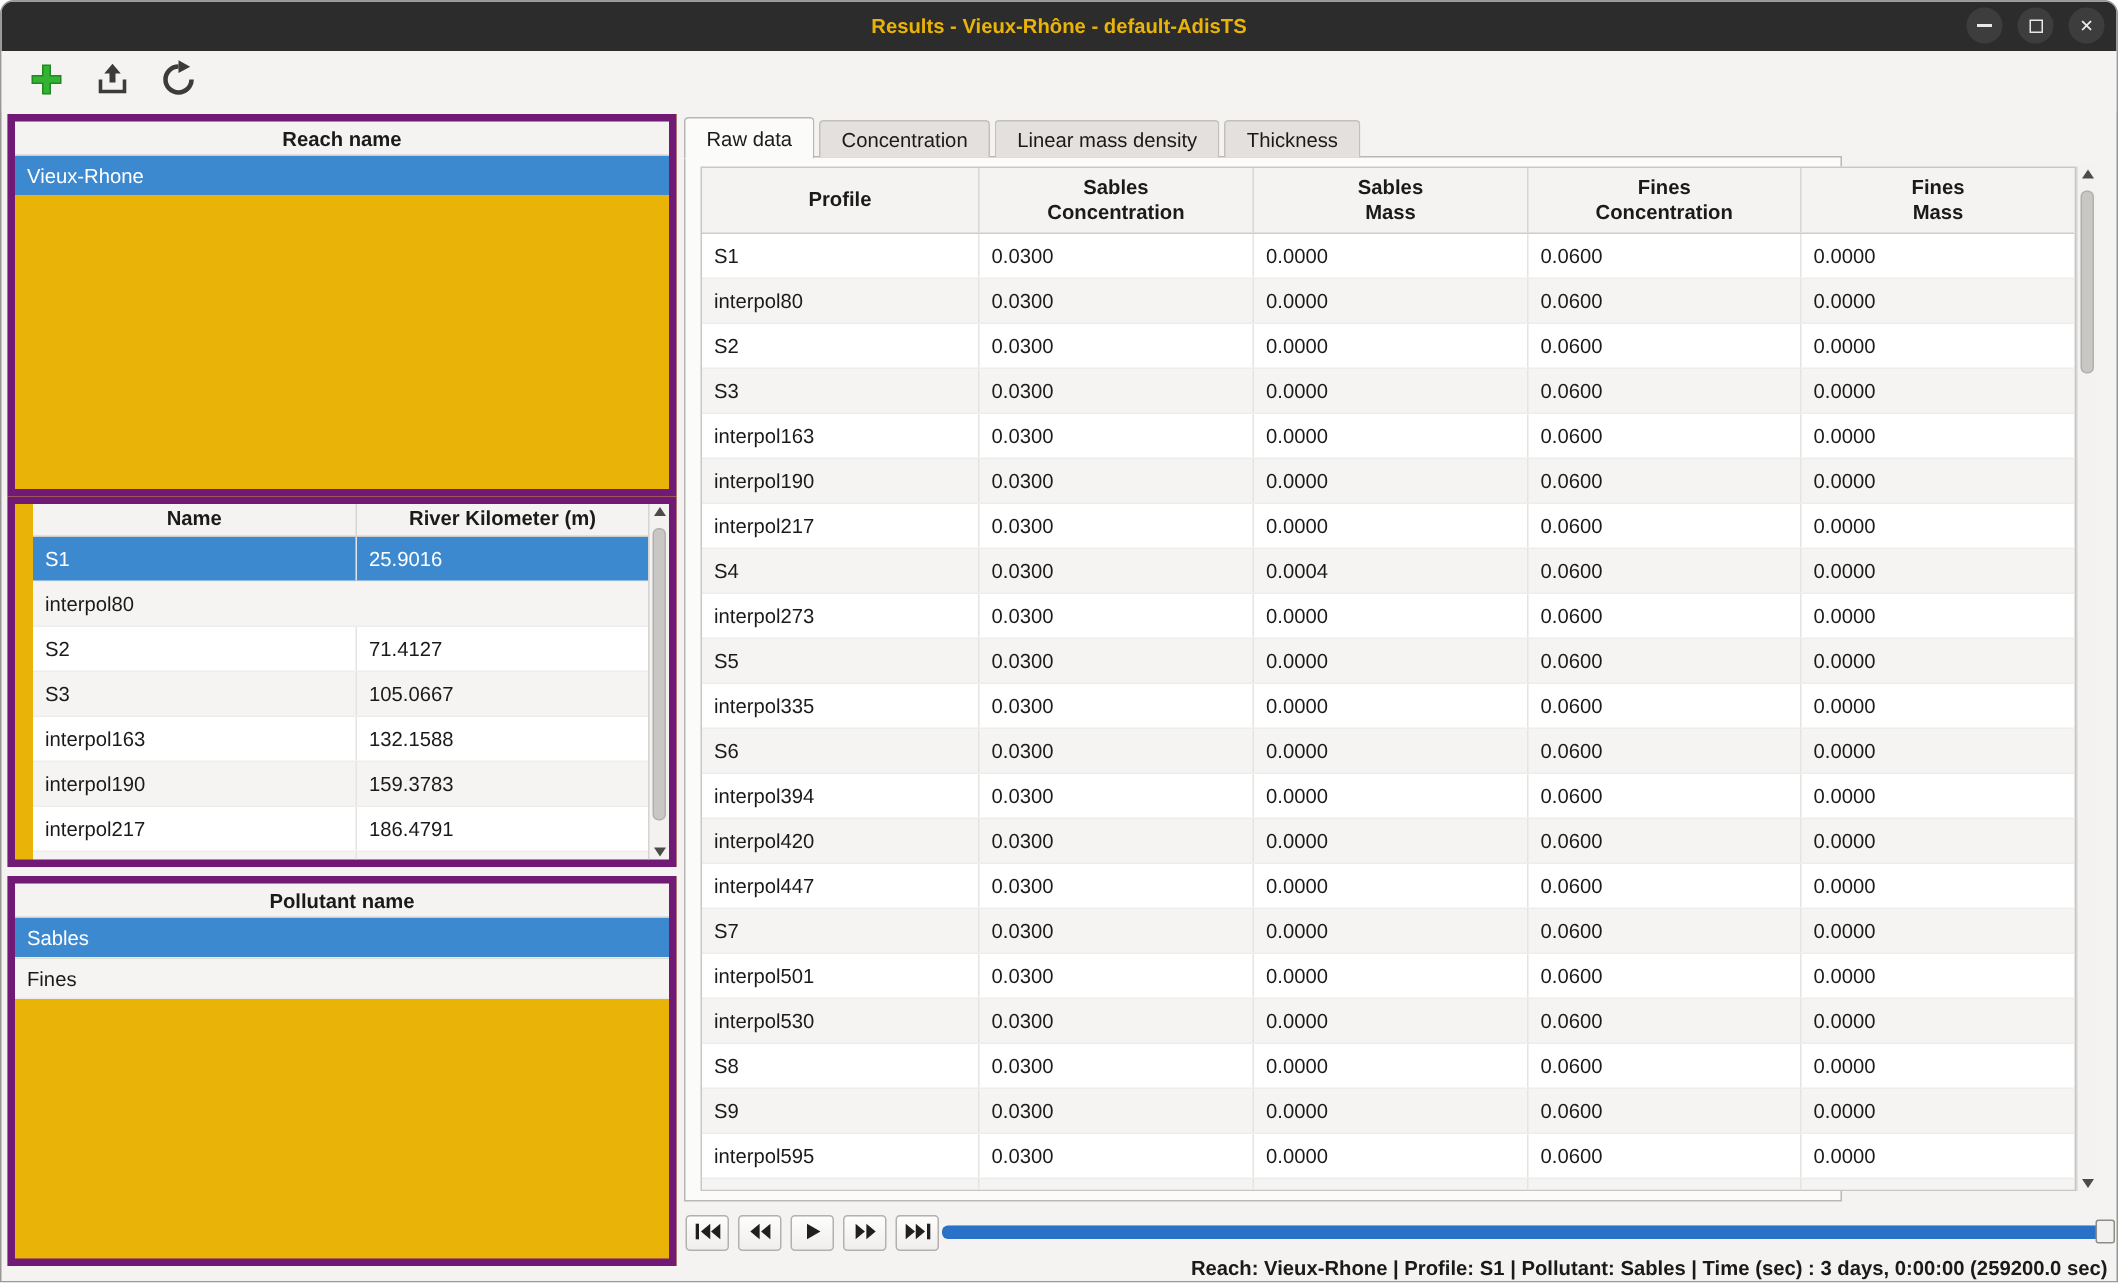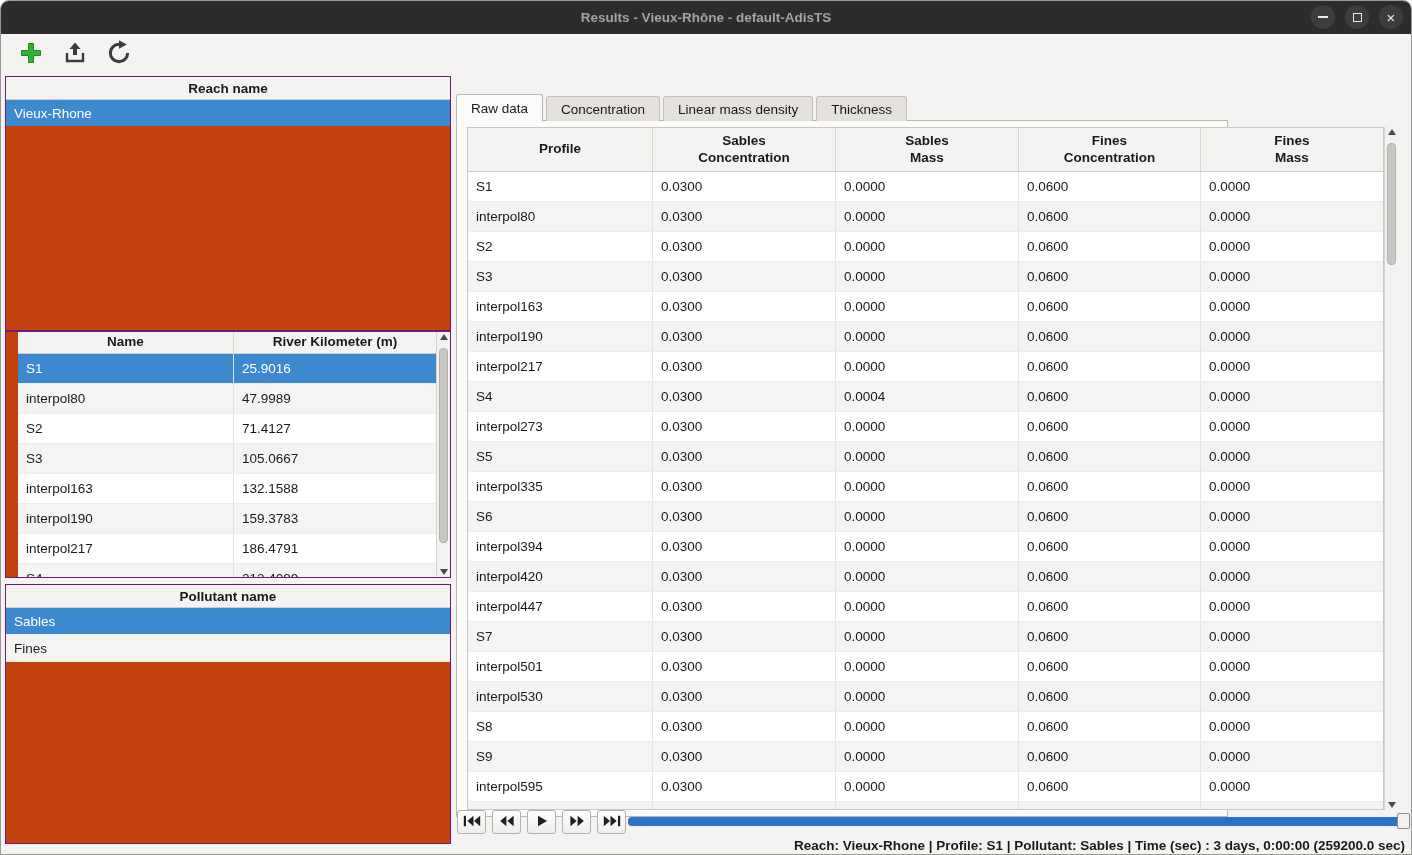--- a/index.html
+++ b/index.html
@@ -5,33 +5,33 @@
   html,body{margin:0;padding:0;background:#ffffff;}
   *{box-sizing:border-box;}
   .window{
     position:relative;width:1412px;height:855px;background:#f4f3f1;
     font-family:"Liberation Sans","DejaVu Sans",sans-serif;font-size:13.5px;color:#1a1a1a;
     border-radius:9px 9px 0 0;overflow:hidden;border:1px solid #9a9895;
   }
   
   .titlebar{position:absolute;left:0;top:0;width:100%;height:33px;background:#2c2c2c;
     display:flex;align-items:center;justify-content:center;}
-  .titlebar .title{color:#a3a3a3;font-weight:bold;font-size:13.5px;}
+  .titlebar .title{color:#eab308;font-weight:bold;font-size:13.5px;}
   .win-controls{position:absolute;right:8px;top:4px;display:flex;gap:10px;}
   .wbtn{width:24px;height:24px;border-radius:50%;background:#3d3d3d;display:flex;
     align-items:center;justify-content:center;cursor:pointer;}
   .glyph-min{width:10px;height:2px;background:#e8e8e8;}
   .glyph-max{width:9px;height:9px;border:1.5px solid #e8e8e8;}
   .glyph-close{color:#efefef;font-size:15px;line-height:1;}
   
   .toolbar{position:absolute;left:0;top:33px;width:100%;height:40px;background:#f4f3f1;
     display:flex;align-items:center;padding-left:16px;gap:16px;}
   .tbtn{width:28px;height:28px;display:flex;align-items:center;justify-content:center;cursor:pointer;}
   
-  .box{position:absolute;border:1px solid #701a75;background:#c2410c;overflow:hidden;}
+  .box{position:absolute;border:5px solid #701a75;background:#eab308;overflow:hidden;}
   .panel-header{height:23px;background:#f4f3f1;border-bottom:1px solid #cfcdca;font-weight:bold;
     display:flex;align-items:center;justify-content:center;}
   .thead{display:flex;background:#f4f3f1;border-bottom:1px solid #cfcdca;font-weight:bold;}
   .hcell{display:flex;align-items:center;justify-content:center;text-align:center;
     border-right:1px solid #d8d6d3;white-space:pre-line;line-height:1.25;}
   .hcell:last-child{border-right:none;}
   .tbody{overflow:hidden;}
   .trow{display:flex;background:#ffffff;border-bottom:1px solid #ededeb;cursor:pointer;}
   .trow:nth-child(even):not(.selected){background:#f5f4f2;}
   .trow.selected{background:#3d89d0;color:#ffffff;}
@@ -52,21 +52,21 @@
     border-bottom:6px solid #4d4b49;cursor:pointer;}
   .arr-down{width:0;height:0;border-left:4px solid transparent;border-right:4px solid transparent;
     border-top:6px solid #4d4b49;cursor:pointer;}
   .vthumb{position:absolute;left:2px;width:9px;background:#c9c7c4;border:1px solid #b2b0ad;border-radius:4px;cursor:pointer;}
   
   .reach-box{left:4px;top:75px;width:446px;height:255px;}
   .profiles-box{left:4px;top:330px;width:446px;height:247px;display:flex;}
   .profiles-main{flex:1;display:flex;flex-direction:column;overflow:hidden;margin-left:12px;}
   .pollutant-box{left:4px;top:583px;width:446px;height:260px;}
   
-  .right-panel{position:absolute;left:455px;top:92px;width:772px;height:724px;}
+  .right-panel{position:absolute;left:455px;top:76px;width:772px;height:724px;}
   .tabsbar{position:absolute;left:0;top:0;height:28px;display:flex;align-items:flex-end;gap:3px;z-index:2;}
   .tab{padding:0 14px;display:flex;align-items:center;height:25px;background:#e3e0dd;
     border:1px solid #c2c0bd;border-bottom:none;cursor:pointer;border-radius:3px 3px 0 0;}
   .tab.active{background:#fbfbfa;height:28px;border:1px solid #b9b7b4;border-bottom:1px solid #fbfbfa;
     margin-bottom:-1px;font-weight:normal;}
   .tab-content{position:absolute;left:0;top:27px;right:0;bottom:0;border:1px solid #b9b7b4;background:#fbfbfa;}
   .rtable-wrap{position:absolute;left:10px;top:6px;width:931px;height:683px;display:flex;}
   .rtable{width:917px;border:1px solid #c9c7c4;background:#ffffff;display:flex;flex-direction:column;overflow:hidden;}
   .rtable .thead{height:44px;}
   .rtable .tbody{flex:1;}
@@ -144,21 +144,20 @@
         <div class="hcell" style="width:216px;">Name</div>
         <div class="hcell" style="flex:1;">River Kilometer (m)</div>
       </div>
       <div class="tbody rows-30 cols-profile" style="flex:1;">
           <div class="trow selected">
             <div class="tcell">S1</div>
             <div class="tcell">25.9016</div>
           </div>
           <div class="trow">
             <div class="tcell">interpol80</div>
-            <div class="tcell">47.9989</div>
           </div>
           <div class="trow">
             <div class="tcell">S2</div>
             <div class="tcell">71.4127</div>
           </div>
           <div class="trow">
             <div class="tcell">S3</div>
             <div class="tcell">105.0667</div>
           </div>
           <div class="trow">

